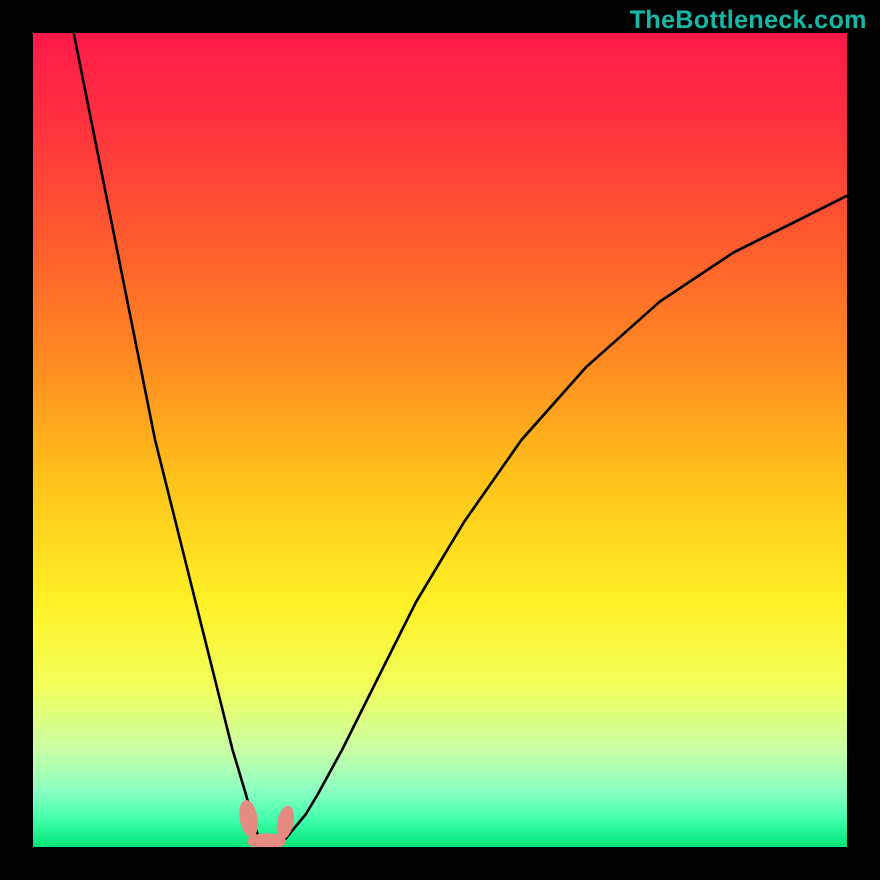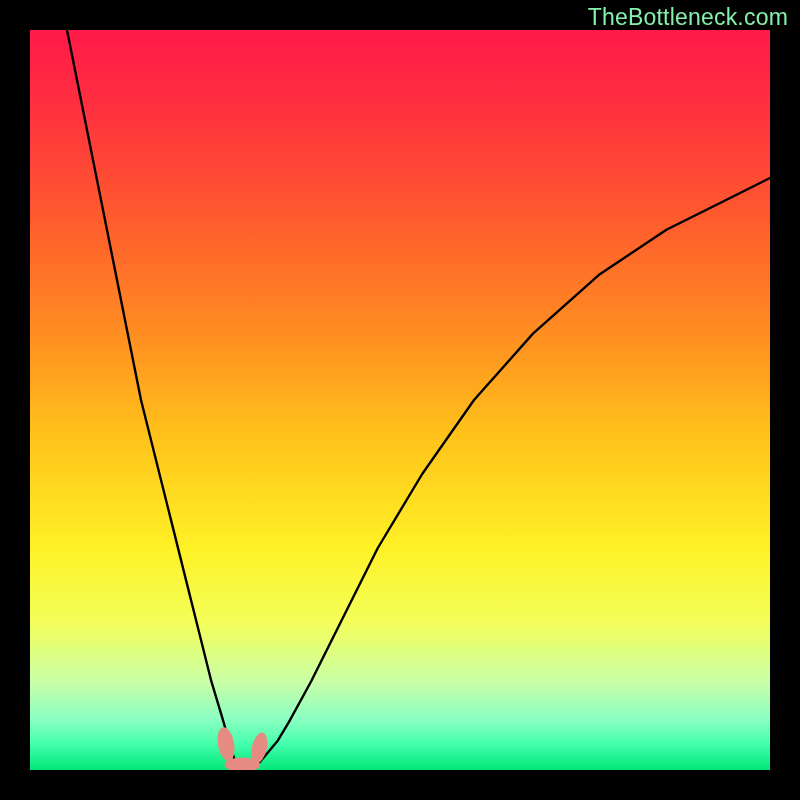--- a/index.html
+++ b/index.html
@@ -24,23 +24,23 @@
     left: 30px;
     top: 30px;
     width: 740px;
     height: 740px;
     overflow: hidden;
   }
   .watermark {
     position: absolute;
     top: 4px;
     right: 12px;
-    color: #86efac;
+    color: #14b8a6;
     font-size: 23px;
-    font-weight: 400;
+    font-weight: 700;
     letter-spacing: 0.2px;
     user-select: none;
   }
   svg {
     display: block;
   }
 </style>
 </head>
 <body>
 

